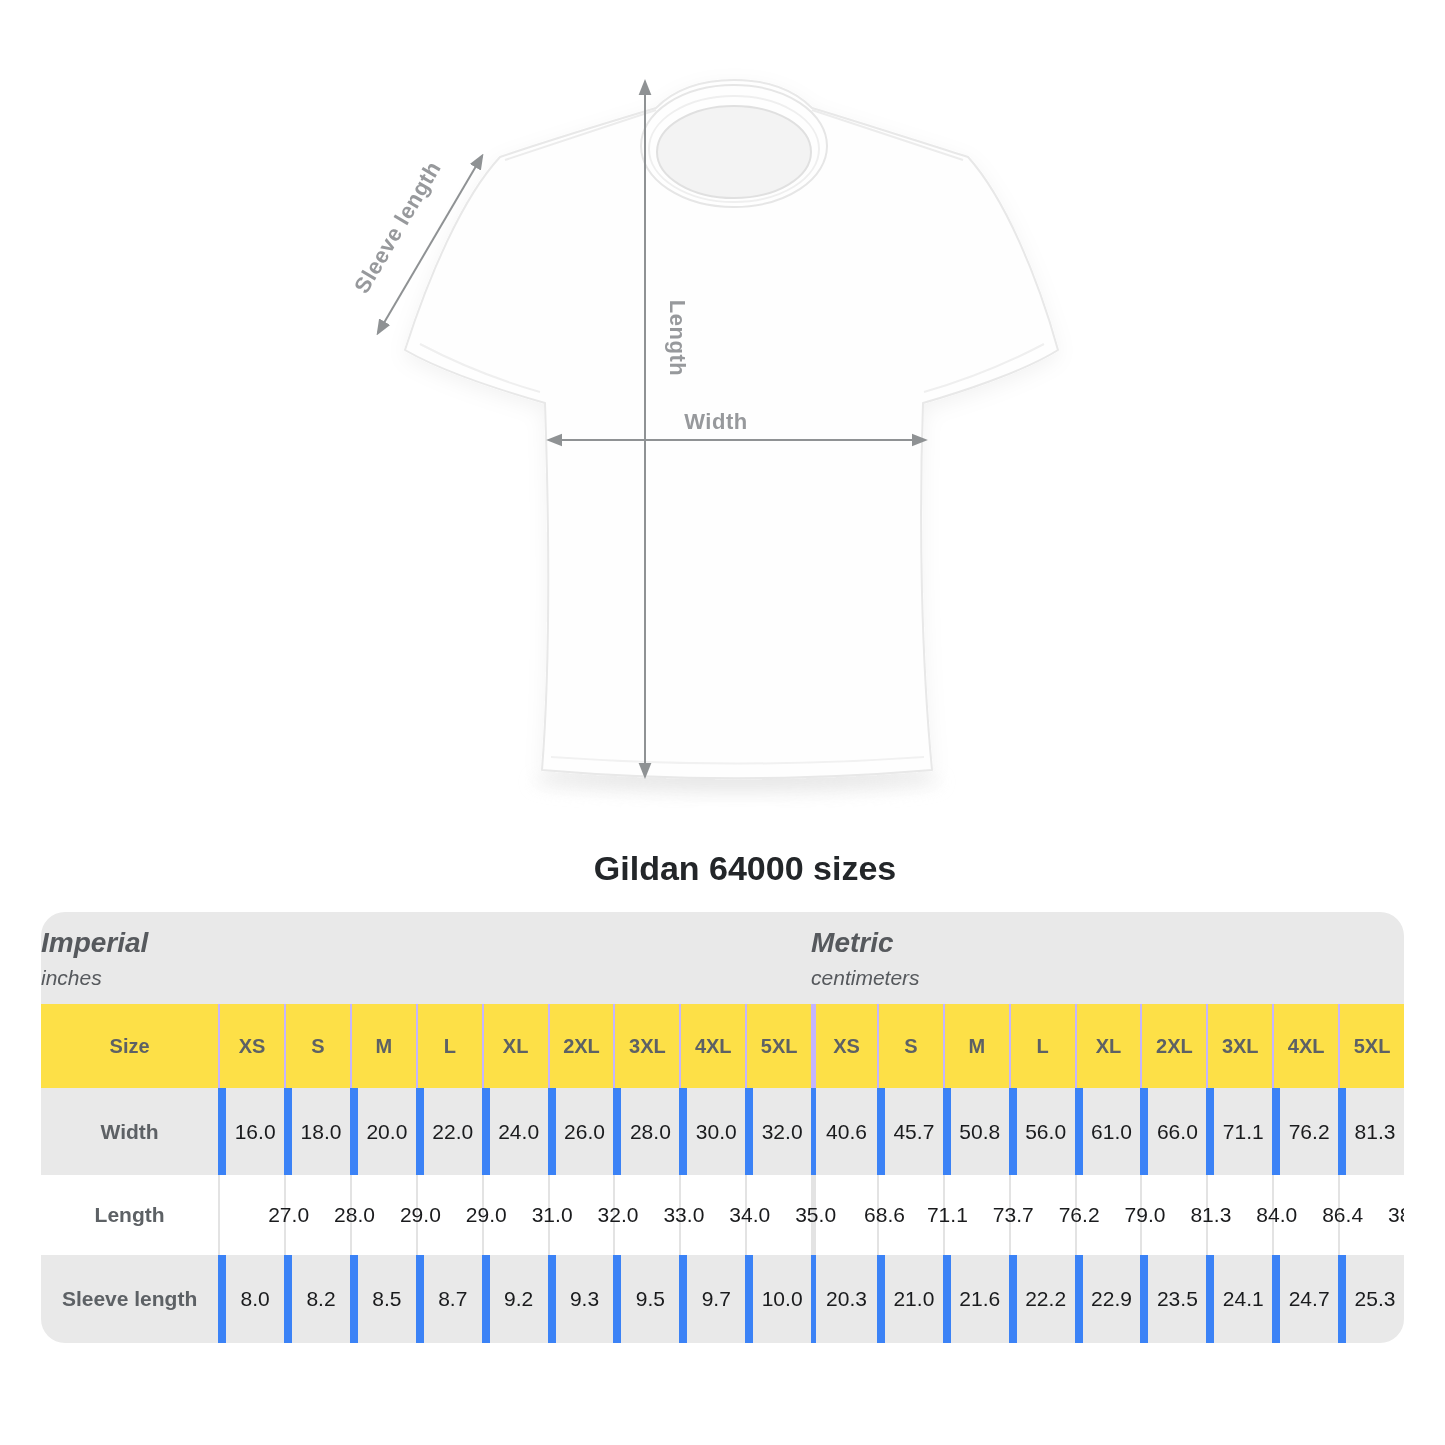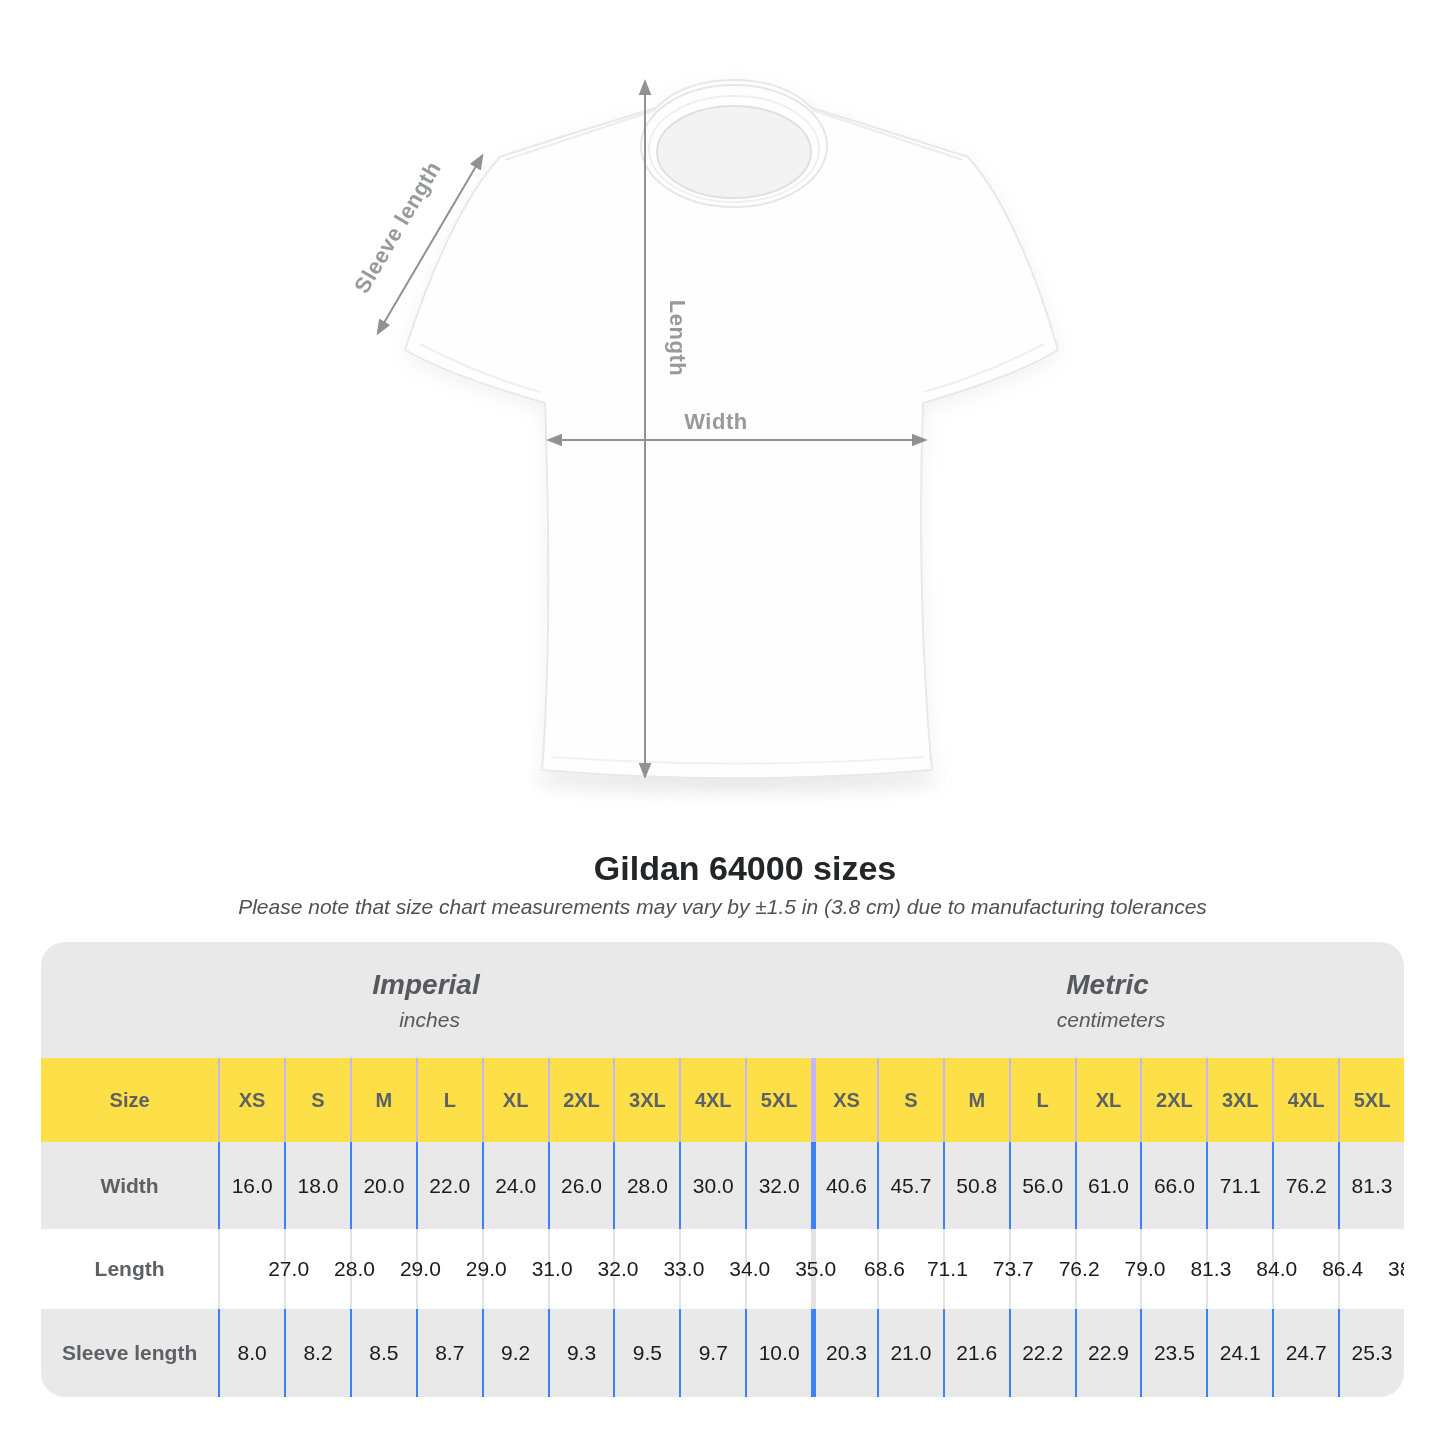--- a/index.html
+++ b/index.html
@@ -16,39 +16,39 @@
                font-weight:bold;color:#232629;padding-left:45px;}
   .chart-note{margin:6px 0 0;text-align:center;font-style:italic;font-size:21px;
               color:#4e5256;}
 
   
   .size-table{margin:23px 41px 0;border-radius:24px;overflow:hidden;}
   table{width:100%;border-collapse:separate;border-spacing:0;table-layout:fixed;}
   col.c-lab{width:13%;}
   col.c-sz{width:4.8333%;}
 
-  .band th{height:116px;background:#e9e9e9;vertical-align:middle;text-align:center;padding:0;}
+  .band th{height:92px;background:#e9e9e9;vertical-align:middle;text-align:left;padding:0;}
   .band-title{font-size:28px;font-weight:bold;font-style:italic;color:#56595d;}
-  .band-unit{margin-top:7px;font-size:21px;font-style:italic;font-weight:400;color:#56595d;margin-left:7px;}
+  .band-unit{margin-top:7px;font-size:21px;font-style:italic;font-weight:400;color:#56595d;}
 
   tr.head-row th{height:84px;background:#fde047;font-size:20px;font-weight:bold;
                  color:#5d6165;text-align:center;vertical-align:middle;padding:0;}
   tr.head-row th.sep{border-left:2px solid #c4b5fd;}
   tr.head-row th.mid{border-left-width:5px;}
 
   tbody th,tbody td{text-align:center;vertical-align:middle;padding:0;}
   tbody th.lab{font-size:21px;font-weight:bold;color:#5d6165;}
   tbody td.val{font-size:21px;font-weight:400;color:#1a1b1d;}
 
   tr.r-gray{background:#e9e9e9;}
   tr.r-white{background:#ffffff;}
   tr.row-1 td,tr.row-1 th{height:87px;}
   tr.row-2 td,tr.row-2 th{height:80px;}
   tr.row-3 td,tr.row-3 th{height:88px;}
-  tr.r-gray td.sep{border-left:2px solid #3b82f6;}
+  tr.r-gray td.sep{border-left:8px solid #3b82f6;}
   tr.r-white td.sep{border-left:2px solid #e3e3e3;padding-left:48px;}
   tr.r-gray td.mid,tr.r-white td.mid{border-left-width:5px;}
 </style>
 </head>
 <body>
 
 <div class="stage">
 
   <div class="figure-wrap">
     <svg width="1445" height="845" viewBox="0 0 1445 845" xmlns="http://www.w3.org/2000/svg">
@@ -94,21 +94,20 @@
       <line x1="549" y1="440" x2="925" y2="440" stroke="#8f9294" stroke-width="2" marker-start="url(#arr)" marker-end="url(#arr)"></line>
       <line x1="378" y1="333" x2="482" y2="156" stroke="#8f9294" stroke-width="2" marker-start="url(#arr)" marker-end="url(#arr)"></line>
 
       <text class="dim-label" x="0" y="0" transform="translate(404,231) rotate(-59.5)" text-anchor="middle">Sleeve length</text>
       <text class="dim-label" x="0" y="0" transform="translate(670,338) rotate(90)" text-anchor="middle">Length</text>
       <text class="dim-label" x="716" y="429" text-anchor="middle">Width</text>
     </svg>
   </div>
 
   <h1 class="chart-title">Gildan 64000 sizes</h1>
-  <p class="chart-note">Please note that size chart measurements may vary by ±1.5 in (3.8 cm) due to manufacturing tolerances</p>
 
   <div class="size-table">
     <table>
       <colgroup>
         <col class="c-lab">
         <col class="c-sz">
           <col class="c-sz">
           <col class="c-sz">
           <col class="c-sz">
           <col class="c-sz">

